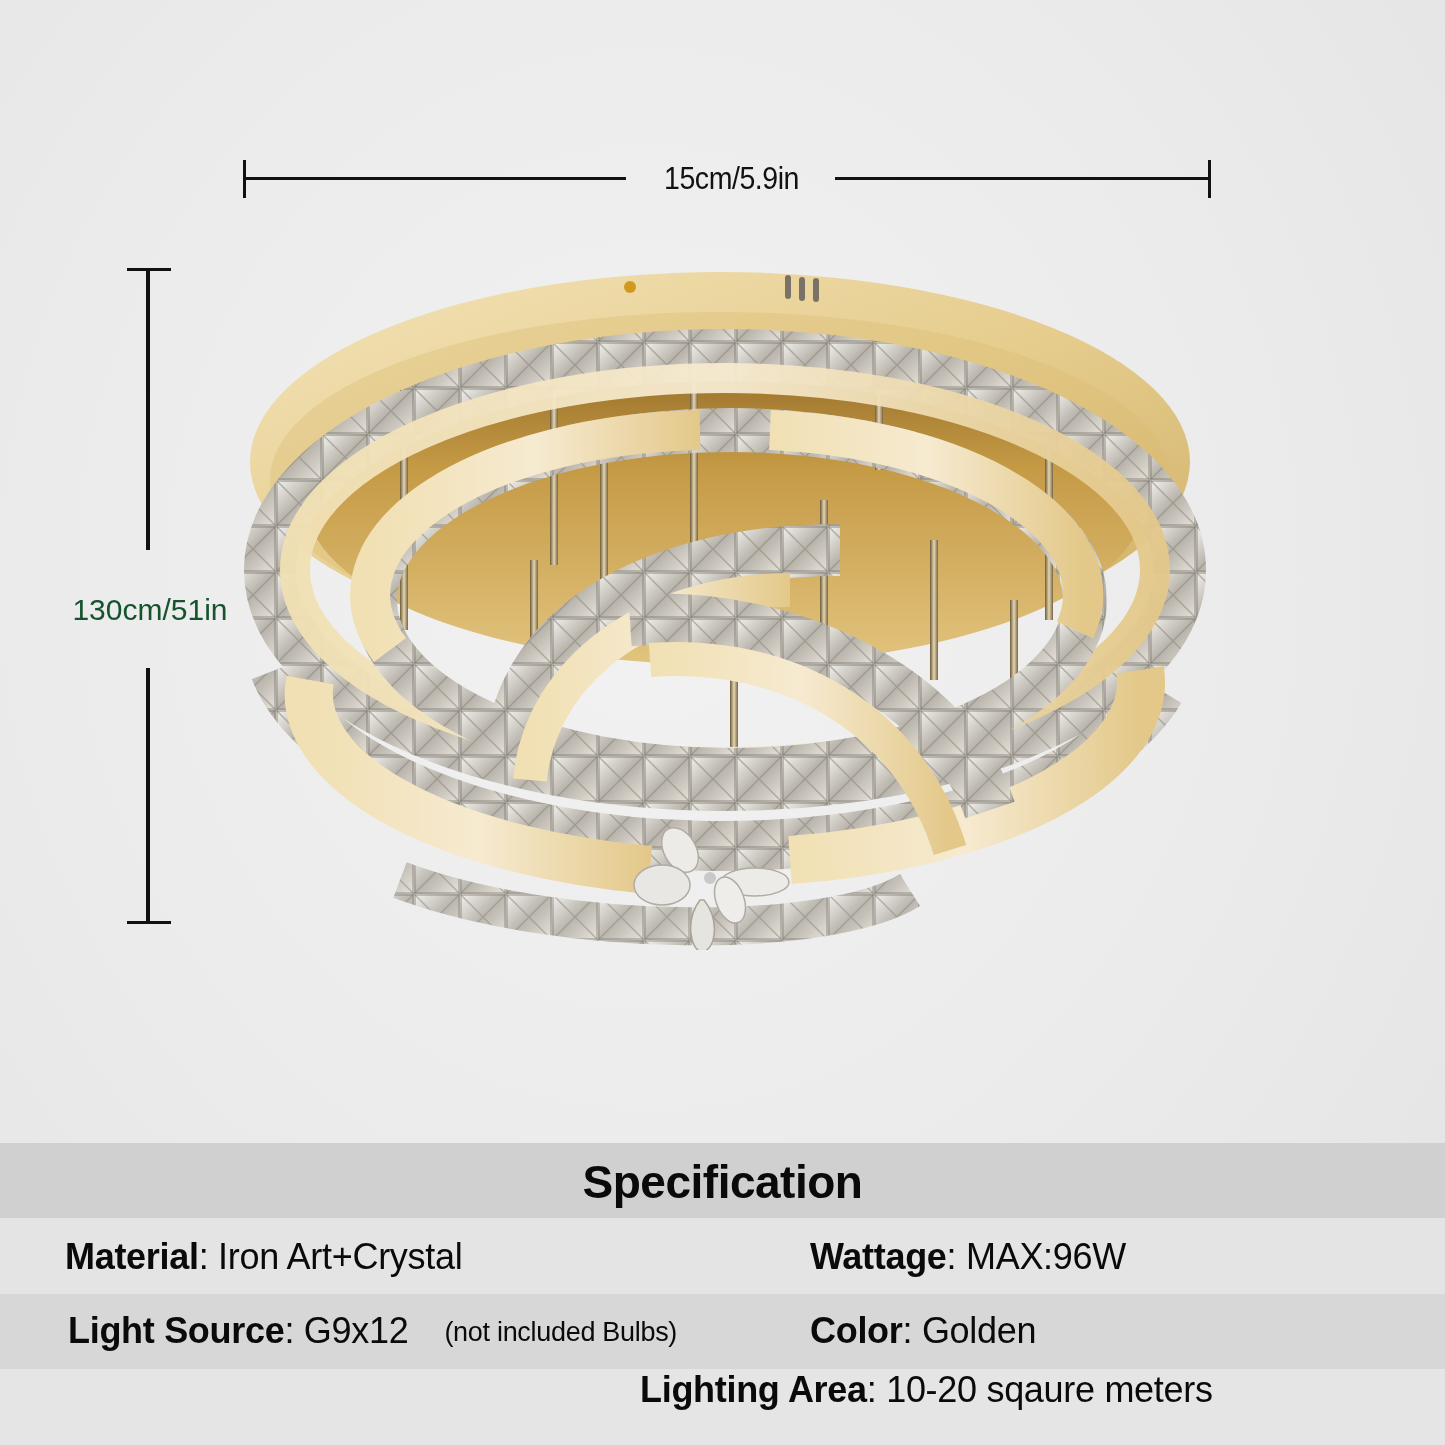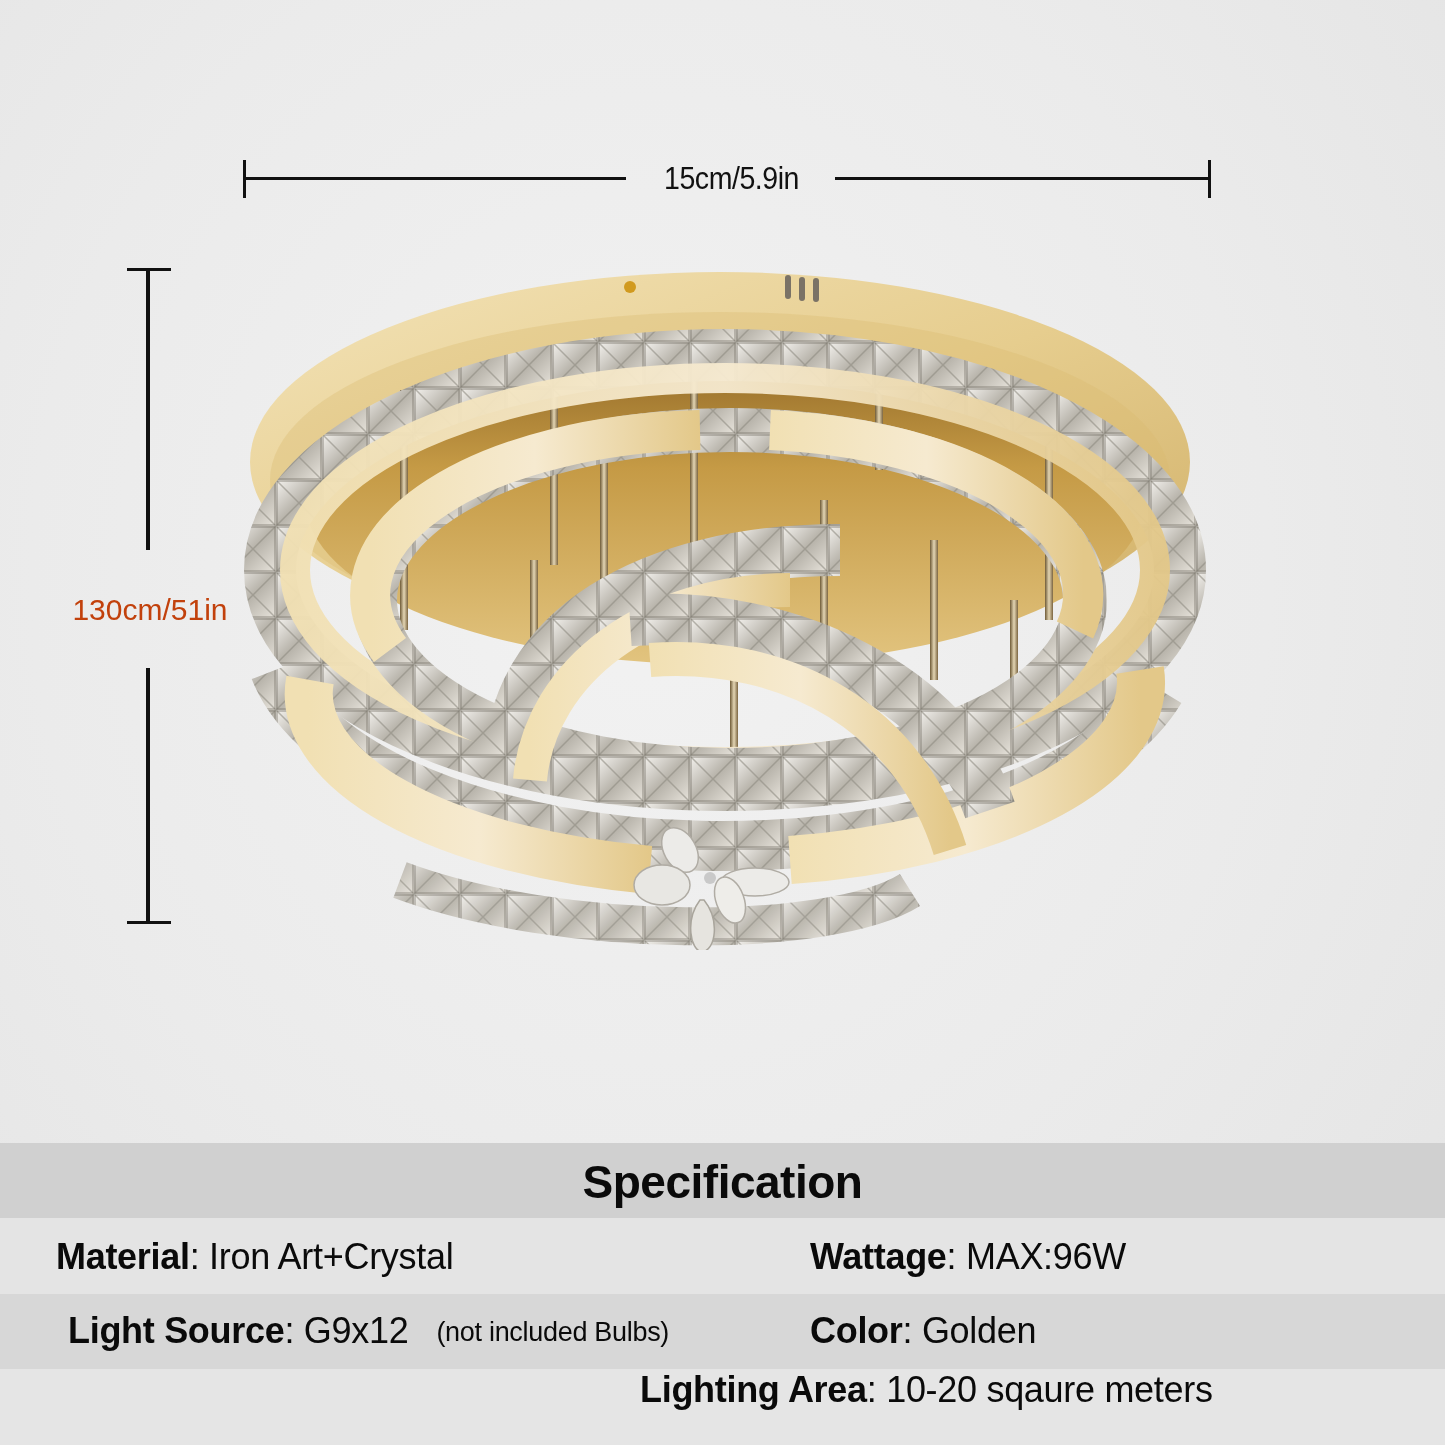--- a/index.html
+++ b/index.html
@@ -27,42 +27,42 @@
     }
     .dim-v { position: absolute; left: 40px; top: 268px; width: 220px; height: 656px; }
     .dim-v .cap { position: absolute; left: 87px; width: 44px; height: 3px; background: #111; }
     .dim-v .cap.t { top: 0; }
     .dim-v .cap.b { bottom: 0; }
     .dim-v .line { position: absolute; left: 106px; width: 4px; background: #111; }
     .dim-v .line.t { top: 0; height: 282px; }
     .dim-v .line.b { top: 400px; height: 256px; }
     .dim-v .label {
       position: absolute; left: 10px; top: 322px; width: 200px; height: 40px;
-      font-size: 30px; line-height: 40px; text-align: center; color: #c2410c;
+      font-size: 30px; line-height: 40px; text-align: center; color: #14532d;
     }
     .product {
       position: absolute; left: 230px; top: 250px; width: 1000px; height: 700px;
     }
     .spec { position: absolute; left: 0; top: 1143px; width: 1297px; height: 302px; }
     .spec .band { position: absolute; left: 0; width: 1445px; }
     .spec .band.head { top: 0; height: 75px; background: #d0d0d0; }
     .spec .band.r1 { top: 75px; height: 76px; background: #e4e4e4; }
     .spec .band.r2 { top: 151px; height: 75px; background: #d7d7d7; }
     .spec .band.r3 { top: 226px; height: 76px; background: #e5e5e5; }
     .spec .title {
       position: absolute; left: 0; top: 10px; width: 1445px; text-align: center;
       font-size: 46px; font-weight: bold; letter-spacing: -0.5px; line-height: 58px;
     }
     .spec .item {
       position: absolute; font-size: 36px; line-height: 44px; white-space: nowrap;
       letter-spacing: -0.3px;
     }
     .spec .item .k { font-weight: bold; }
     .spec .item .v { font-weight: normal; }
-    .spec .item .note { font-size: 27px; margin-left: 28px; vertical-align: 2px; }
+    .spec .item .note { font-size: 27px; margin-left: 36px; vertical-align: 2px; }
   </style>
 </head>
 <body>
 
 <div class="dim-h">
   <div class="cap l"></div>
   <div class="line l"></div>
   <div class="label">15cm/5.9in</div>
   <div class="line r"></div>
   <div class="cap r"></div>
@@ -164,21 +164,21 @@
 </div>
 
 <div class="spec">
   <div class="band head"></div>
   <div class="band r1"></div>
   <div class="band r2"></div>
   <div class="band r3"></div>
 
   <div class="title">Specification</div>
 
-  <div class="item" style="left:56px; top:92px;">
+  <div class="item" style="left:65px; top:92px;">
     <span class="k">Material</span><span>:</span>
     <span class="v">Iron Art+Crystal</span>
   </div>
   <div class="item" style="left:810px; top:92px;">
     <span class="k">Wattage</span><span>:</span>
     <span class="v">MAX:96W</span>
   </div>
 
   <div class="item" style="left:68px; top:166px;">
     <span class="k">Light Source</span><span>:</span>

